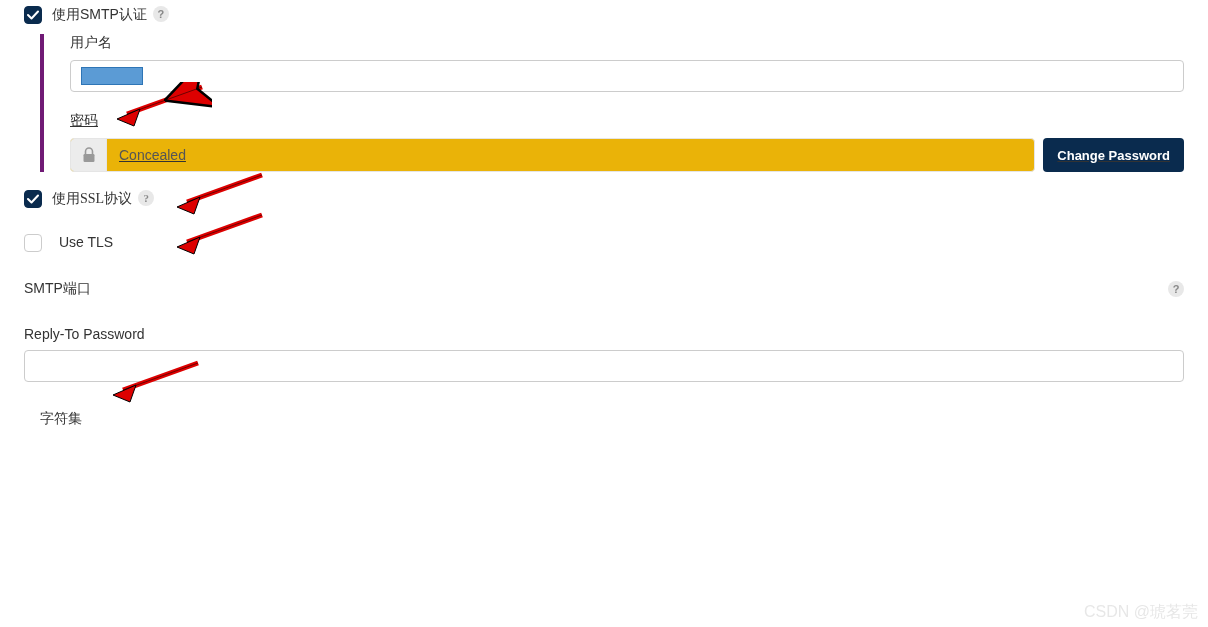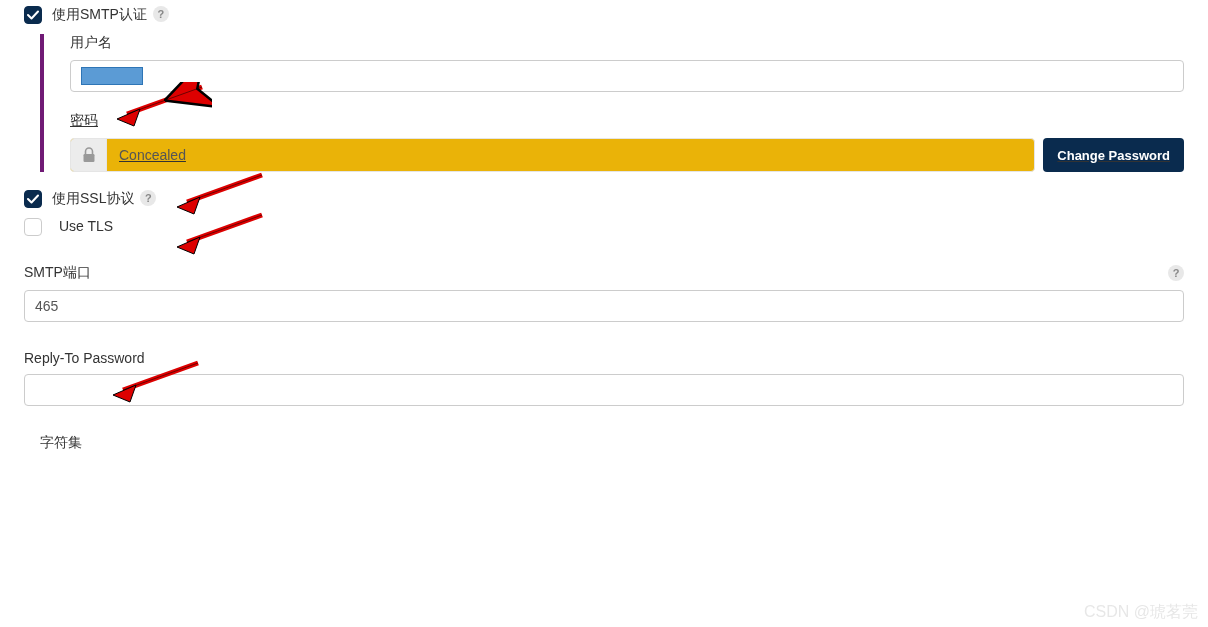--- a/index.html
+++ b/index.html
@@ -186,41 +186,40 @@
               <rect x="1.5" y="7" width="11" height="8" rx="1.2" fill="#999"></rect>
             </svg>
         </span>
         <span class="password-text">Concealed</span>
       </div>
       <button class="change-btn">Change Password</button>
     </div>
   </div>
 </div>
 
-<div class="form-row" style="margin-bottom:10px;">
+<div class="form-row" style="margin-bottom:26px;font-family:Liberation Serif, serif;">
   <span class="checkbox checked">
     <svg viewBox="0 0 12 12">
         <path d="M1 6 L4.5 9.5 L11 2.5" stroke="#fff" stroke-width="2" fill="none" stroke-linecap="round" stroke-linejoin="round"></path>
       </svg>
   </span>
   <span class="checkbox-label">使用SSL协议</span>
   <span class="help-icon">?</span>
 </div>
 
 <div class="form-row" style="margin-bottom:14px;gap:7px;">
   <span class="checkbox"></span>
   <span class="checkbox-label">Use TLS</span>
 </div>
 
 <div class="top-field-group">
   <div style="display:flex;align-items:center;margin-bottom:8px;justify-content:space-between;">
     <label class="field-label" style="margin-bottom:0;">SMTP端口</label>
     <span class="help-icon">?</span>
   </div>
-  <input type="text" class="text-input" value="465" style="">
 </div>
 
 <div class="top-field-group">
   <label class="field-label">Reply-To Password</label>
   <input type="text" class="text-input" value="" style="">
 </div>
 
 <div class="top-field-group" style="margin-bottom:0;margin-left:16px;">
   <label class="field-label">字符集</label>
 </div>

